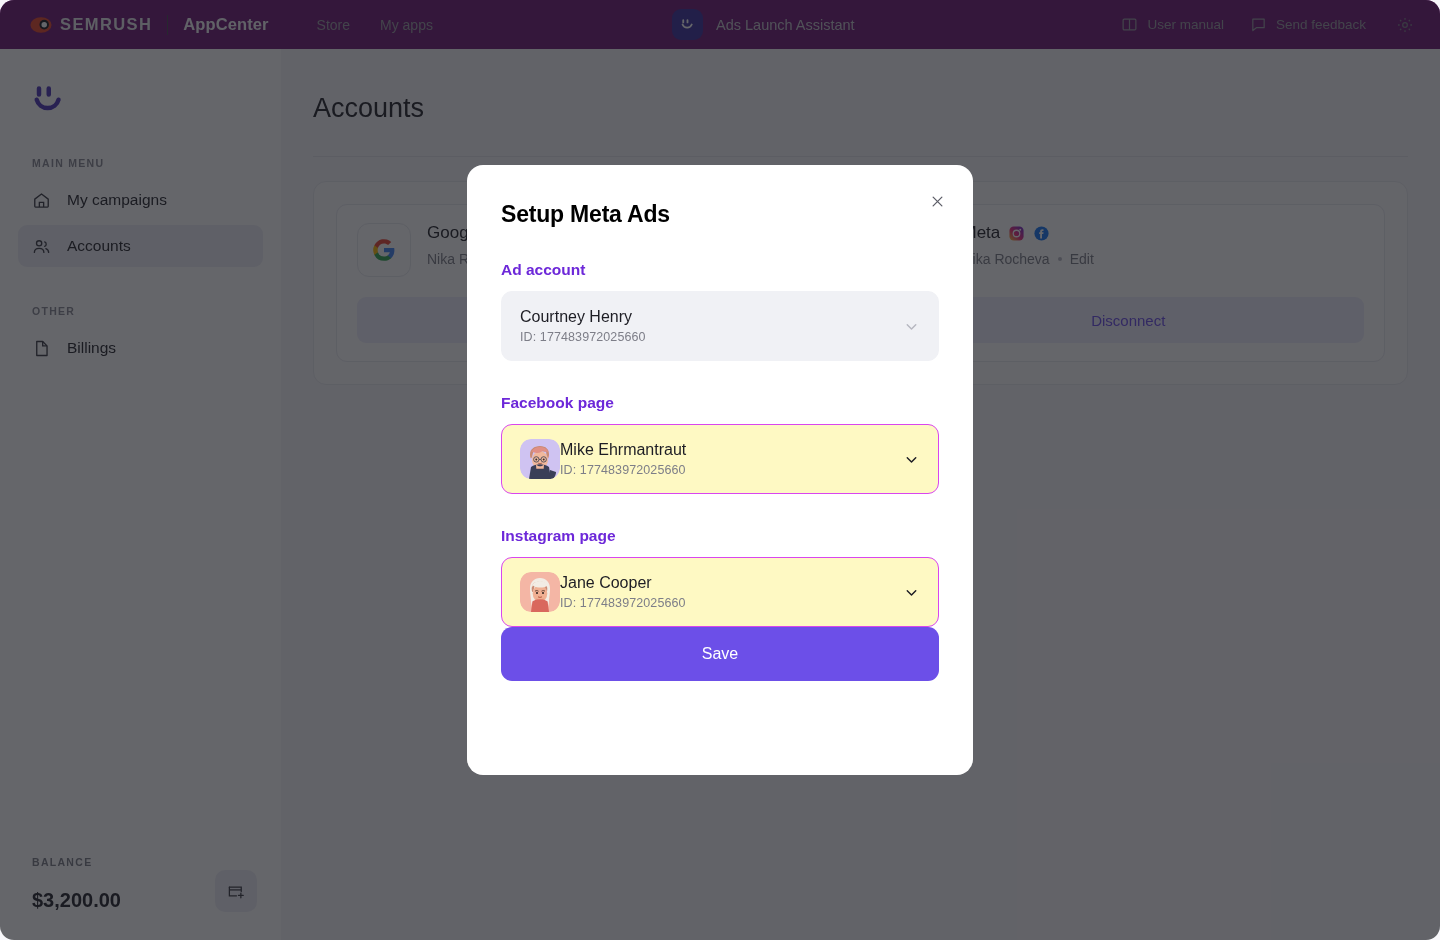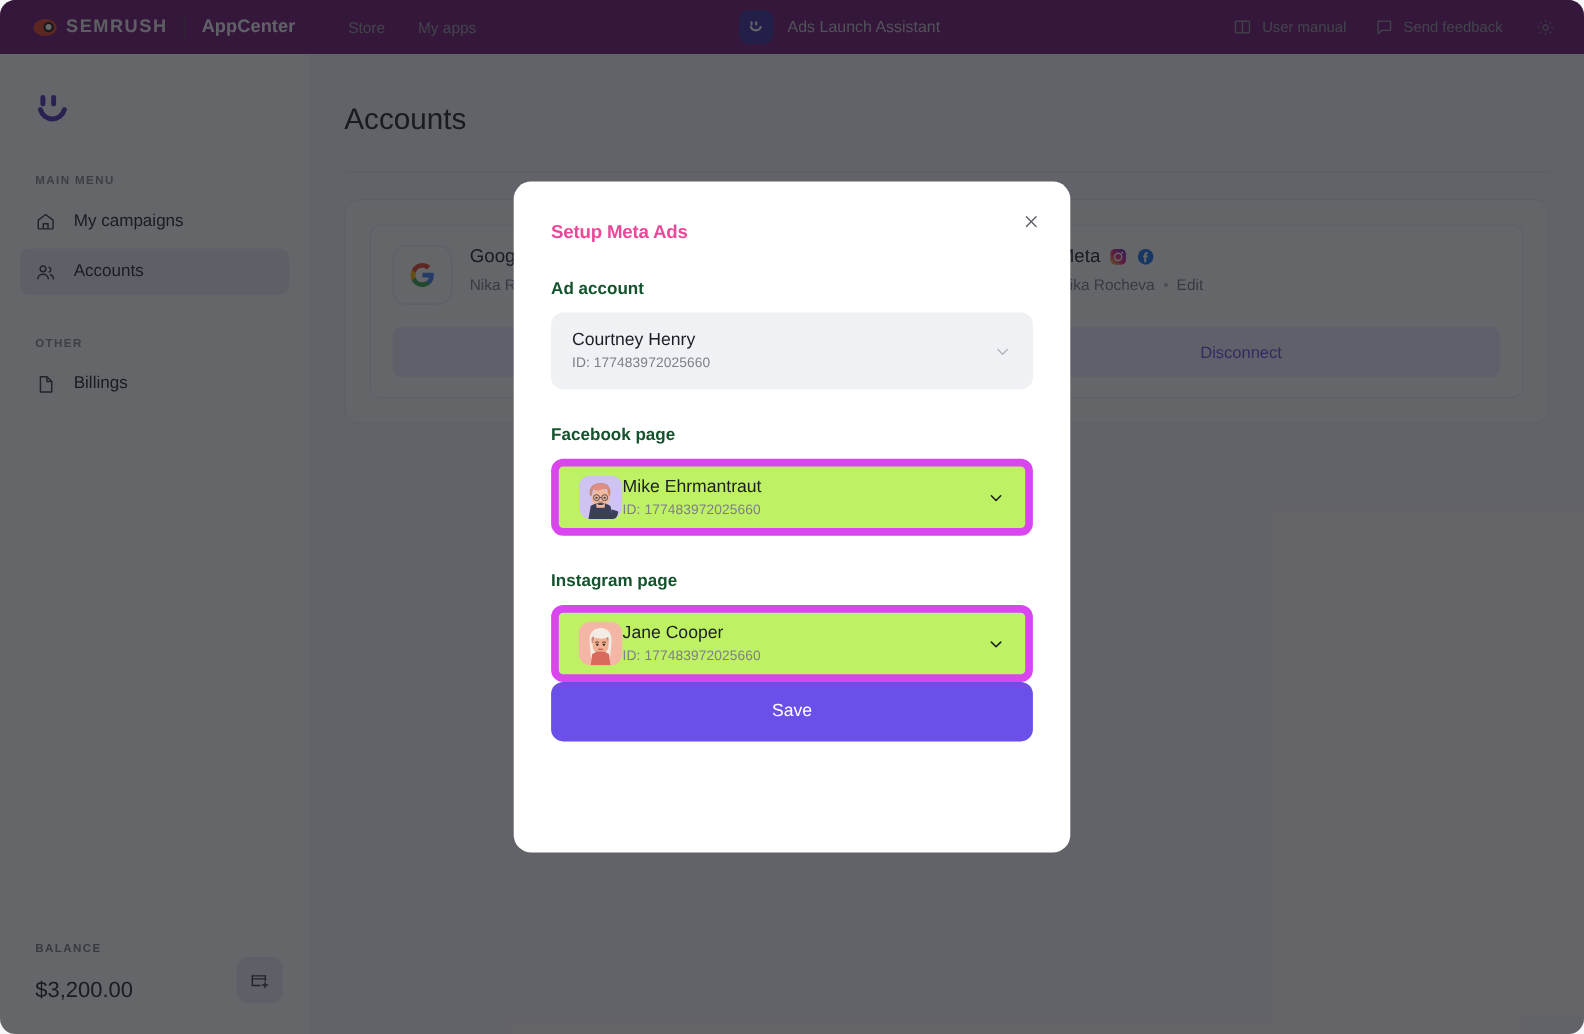--- a/index.html
+++ b/index.html
@@ -86,21 +86,21 @@
 
   .balance-box {
     position: absolute; left: 0; bottom: 0; width: 281px;
     padding: 24px 24px 28px 32px;
     display: flex; align-items: flex-end; justify-content: space-between;
   }
   .balance-label {
     font-size: 10.5px; letter-spacing: 1.3px; font-weight: 600;
     color: #7d7e88; text-transform: uppercase; margin-bottom: 9px;
   }
-  .balance-value { font-size: 20px; color: #25252c; font-weight: 400; margin-top: 21px; }
+  .balance-value { font-size: 20px; color: #25252c; font-weight: 700; margin-top: 21px; }
   .topup-btn {
     width: 42px; height: 42px; border-radius: 10px;
     background: #eeeef5; border: none; cursor: pointer;
     display: flex; align-items: center; justify-content: center;
   }
 
   
   .main {
     position: absolute; left: 281px; top: 49px;
     width: 1159px; height: 891px;
@@ -151,34 +151,34 @@
     width: 506px; height: 610px;
     background: #fff; border-radius: 16px;
     z-index: 6;
     padding: 36px 34px 0 34px;
   }
   .modal-close {
     position: absolute; top: 20px; right: 20px;
     width: 32px; height: 32px; border: none; background: transparent;
     cursor: pointer; display: flex; align-items: center; justify-content: center;
   }
-  .modal-title { font-size: 17px; font-weight: 600; color: #ec4899; letter-spacing: -.2px; }
+  .modal-title { font-size: 23px; font-weight: 600; color: #000000; letter-spacing: -.2px; }
 
   .field-label {
     margin-top: 33px; margin-bottom: 12px;
-    font-size: 15.5px; font-weight: 600; color: #14532d;
+    font-size: 15.5px; font-weight: 600; color: #6d28d9;
   }
   .select {
     position: relative;
     height: 70px; border-radius: 11px;
     display: flex; align-items: center; gap: 0;
     padding: 0 18px; cursor: pointer;
   }
   .select.filled { background: #f0f1f5; border: 1px solid #f0f1f5; }
-  .select.outlined { background: #bef264; border: 7px solid #d946ef; }
+  .select.outlined { background: #fef9c3; border: 1px solid #d946ef; }
   .avatar { width: 40px; height: 40px; border-radius: 11px; flex: 0 0 auto; overflow: hidden; }
   .select-text { flex: 1 1 auto; }
   .select-name { font-size: 16px; color: #1d1d24; }
   .select-id { margin-top: 4px; font-size: 12.5px; color: #7d7e88; letter-spacing: .1px; }
   .chev { flex: 0 0 auto; }
 
   .save-btn {
     width: 100%; height: 54px;
     border: none; border-radius: 11px; cursor: pointer;
     background: #6c4fe8; color: #fff; font-size: 16px;

